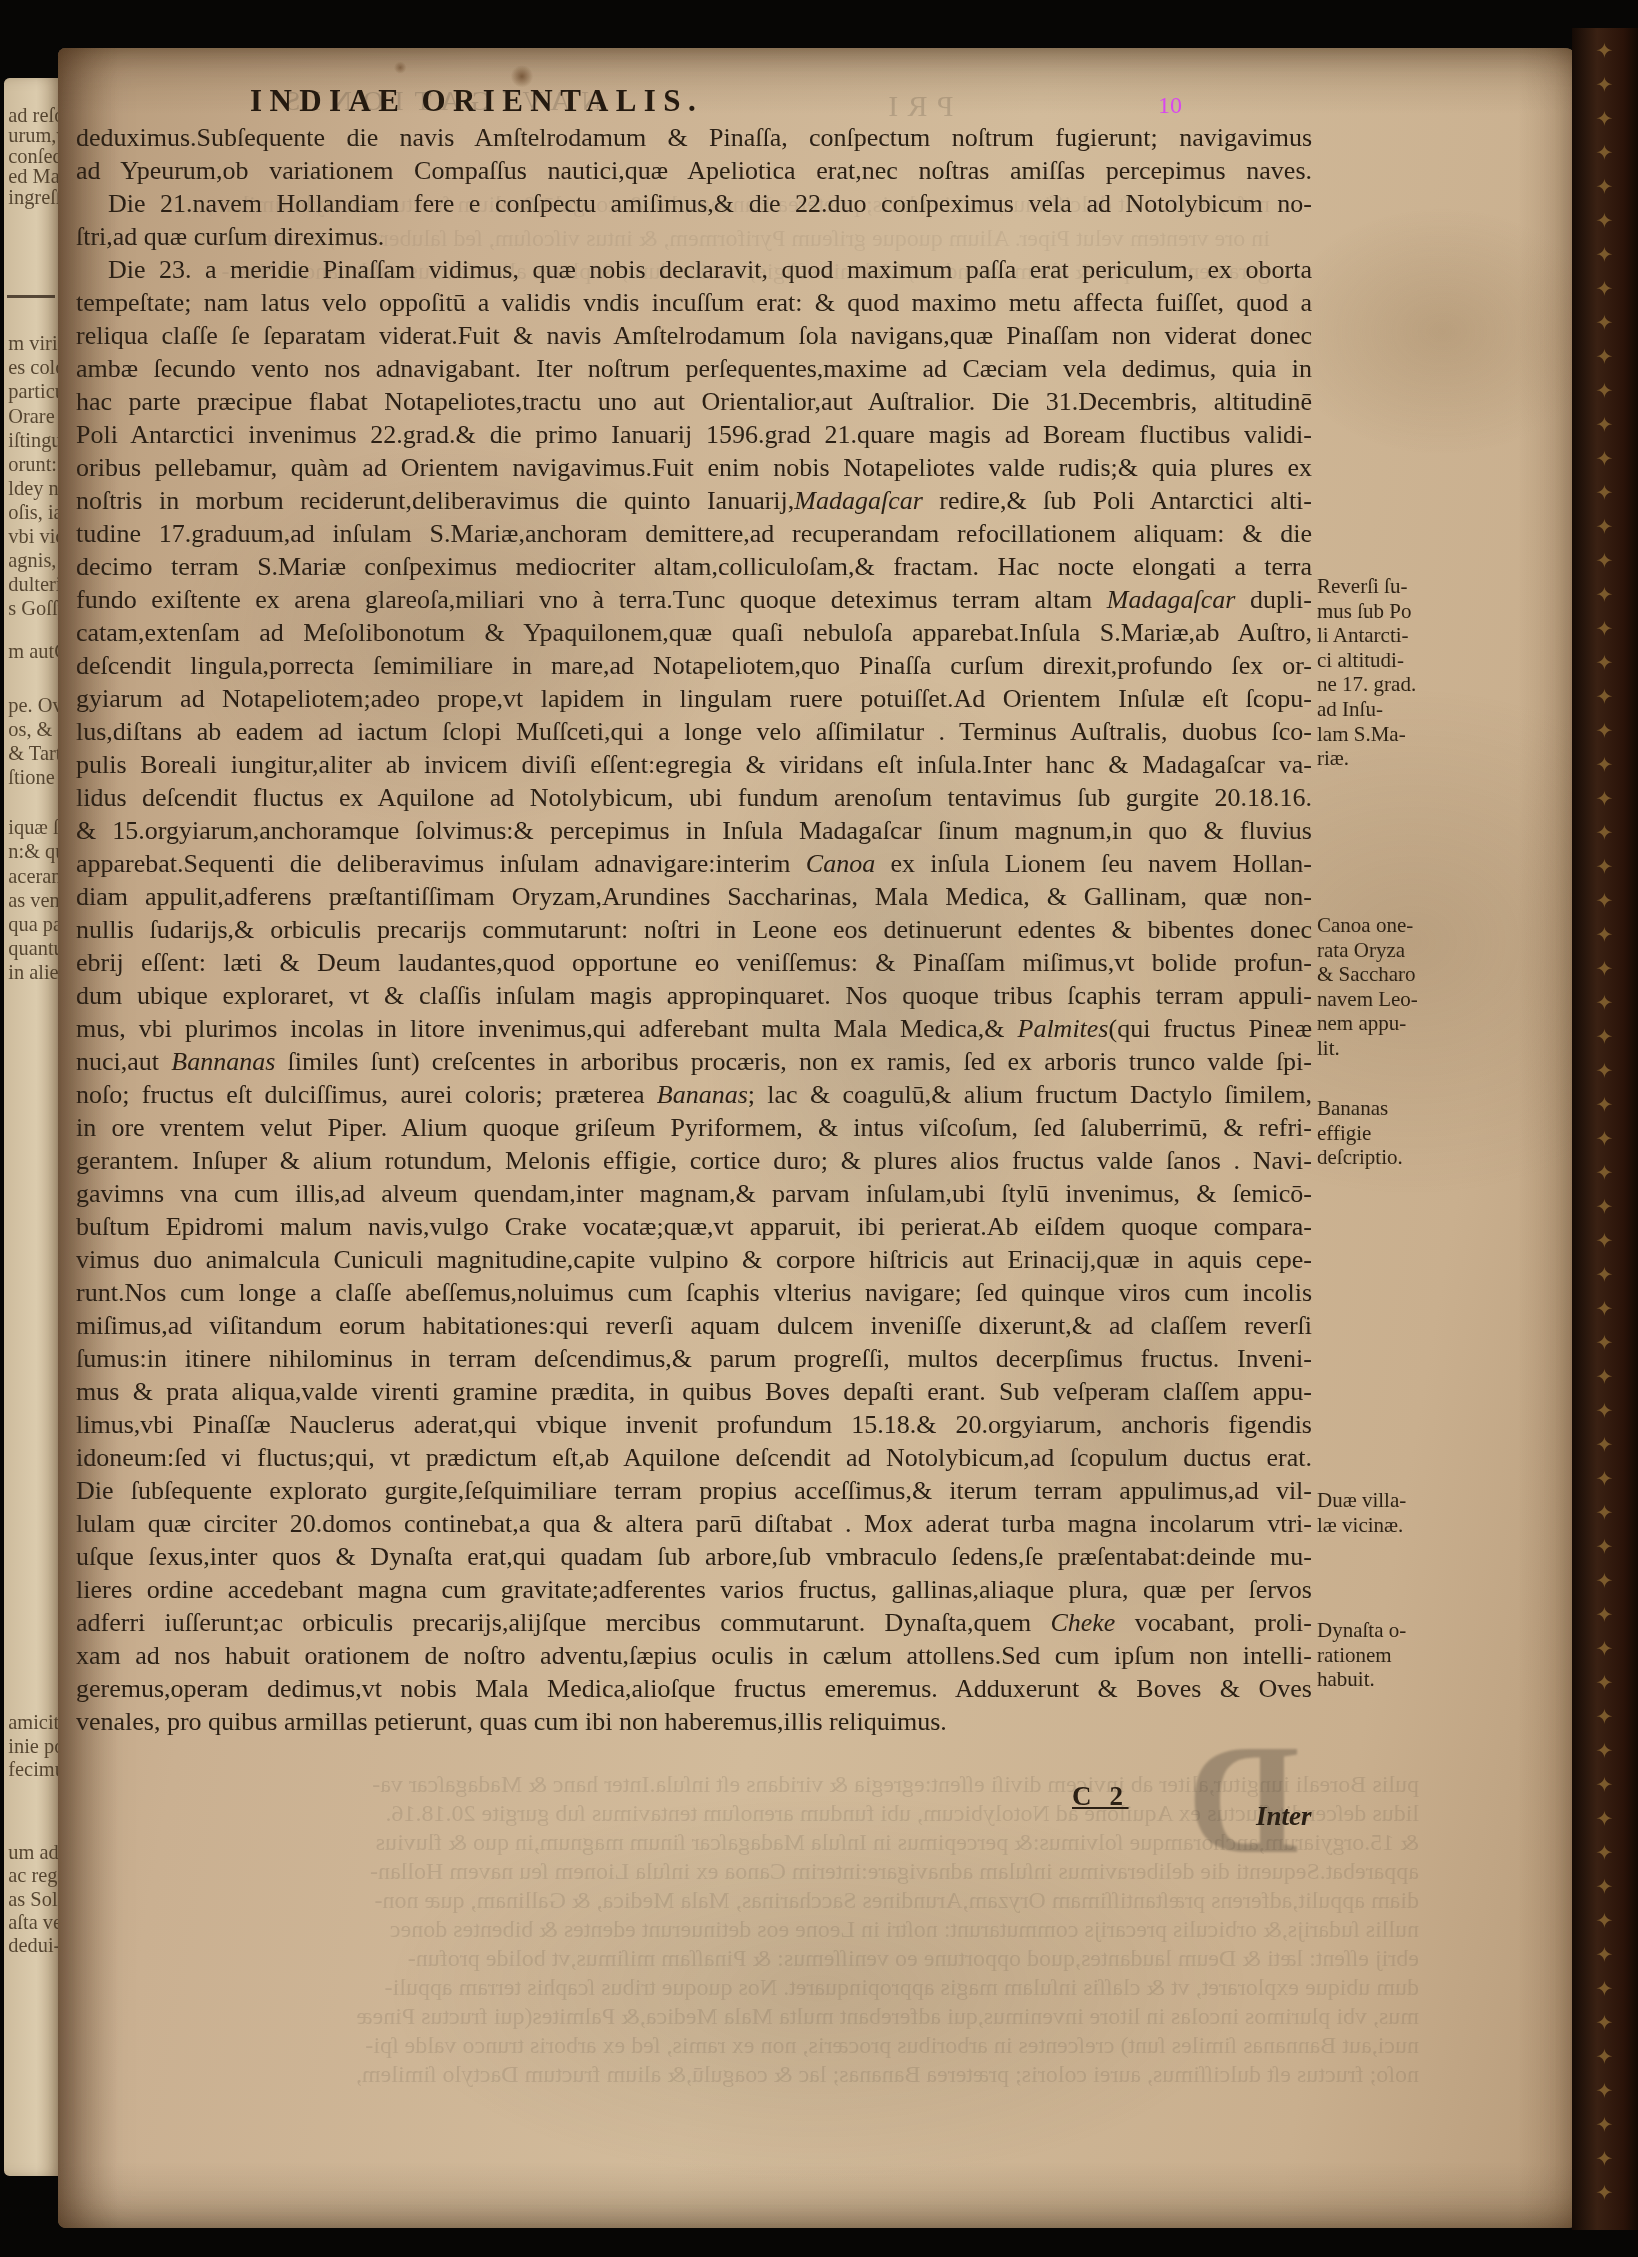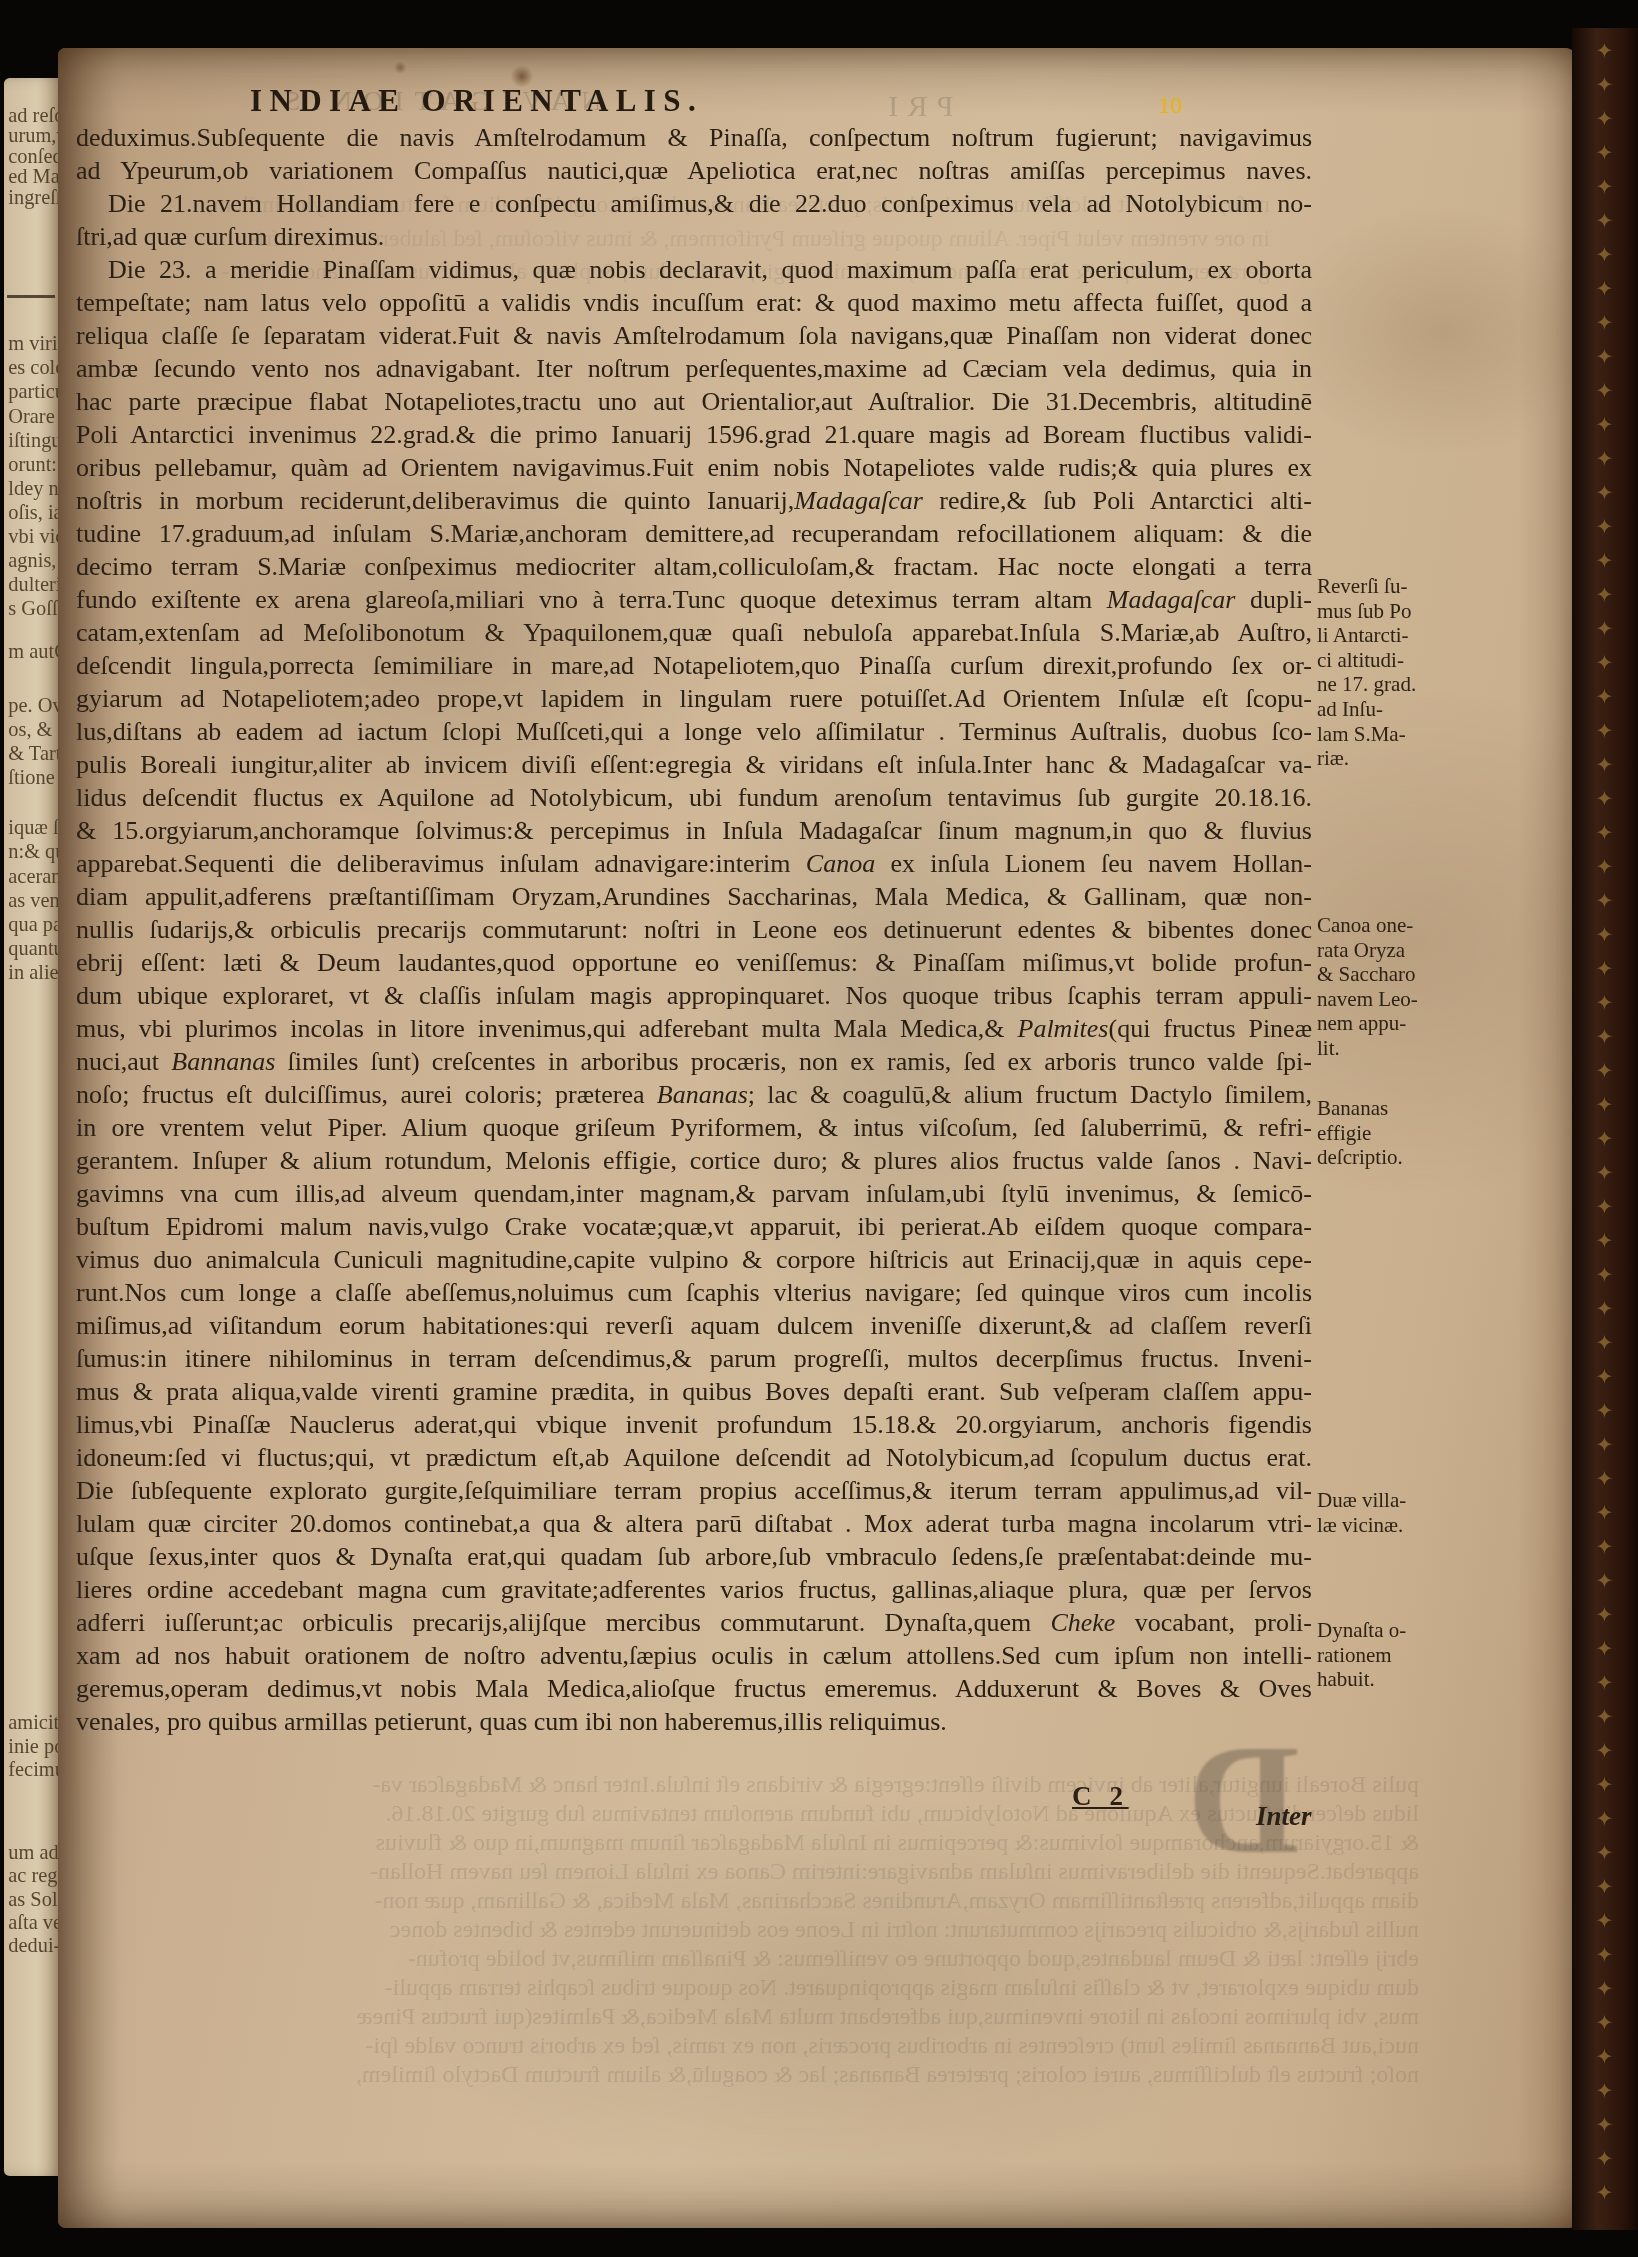--- a/index.html
+++ b/index.html
@@ -30,21 +30,21 @@
     linear-gradient(90deg,rgba(80,50,25,.25),transparent 4%,transparent 96%,rgba(80,50,25,.22)),
     linear-gradient(0deg,rgba(78,58,34,.22),transparent 3%,transparent 97%,rgba(70,45,20,.2));}
   
   .cover{position:absolute;left:1572px;top:28px;width:66px;height:2202px;
          background:linear-gradient(90deg,#140a05,#3a2113 38%,#2a1309 78%,#120803);}
   .ornaments{position:absolute;left:11px;top:5.6px;width:43px;white-space:pre-line;text-align:center;
              font-size:21.3px;line-height:34px;color:#8d6a33;opacity:.8;filter:blur(0.4px);}
   
   .title{position:absolute;left:250px;top:83px;font-size:31px;letter-spacing:7.4px;font-weight:bold;
          color:#241a10;white-space:nowrap;}
-  .pagenum{position:absolute;left:1158px;top:92px;font-size:24px;color:#eab308;}
+  .pagenum{position:absolute;left:1158px;top:92px;font-size:24px;color:#d946ef;}
   
   .bodycol{position:absolute;left:76px;top:121px;width:1236px;font-size:26px;}
   .bline{height:33px;line-height:33px;white-space:normal;text-align:justify;text-align-last:justify;
          text-justify:inter-word;}
   .bline.short{text-align:left;text-align-last:left;}
   .bline.ind{text-indent:32px;}
   
   .mnotes{position:absolute;left:1317px;top:0;width:165px;}
   .mnote{position:absolute;left:0;width:165px;font-size:21px;line-height:24.6px;color:#2e2214;}
   

